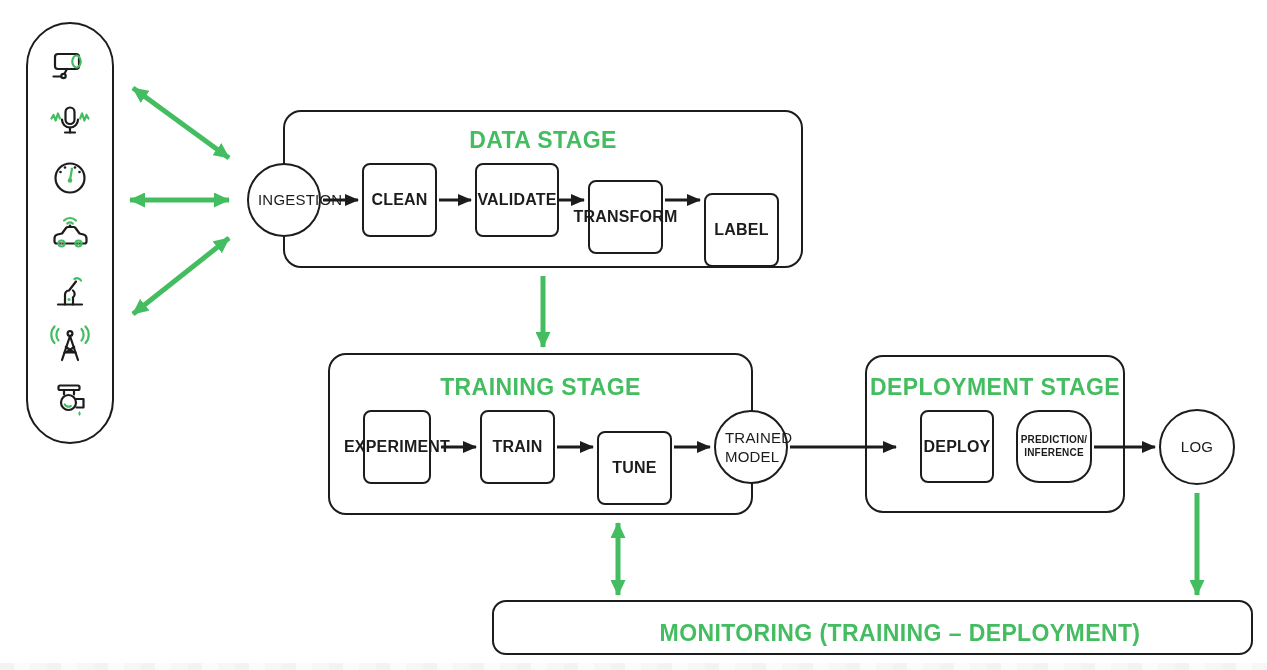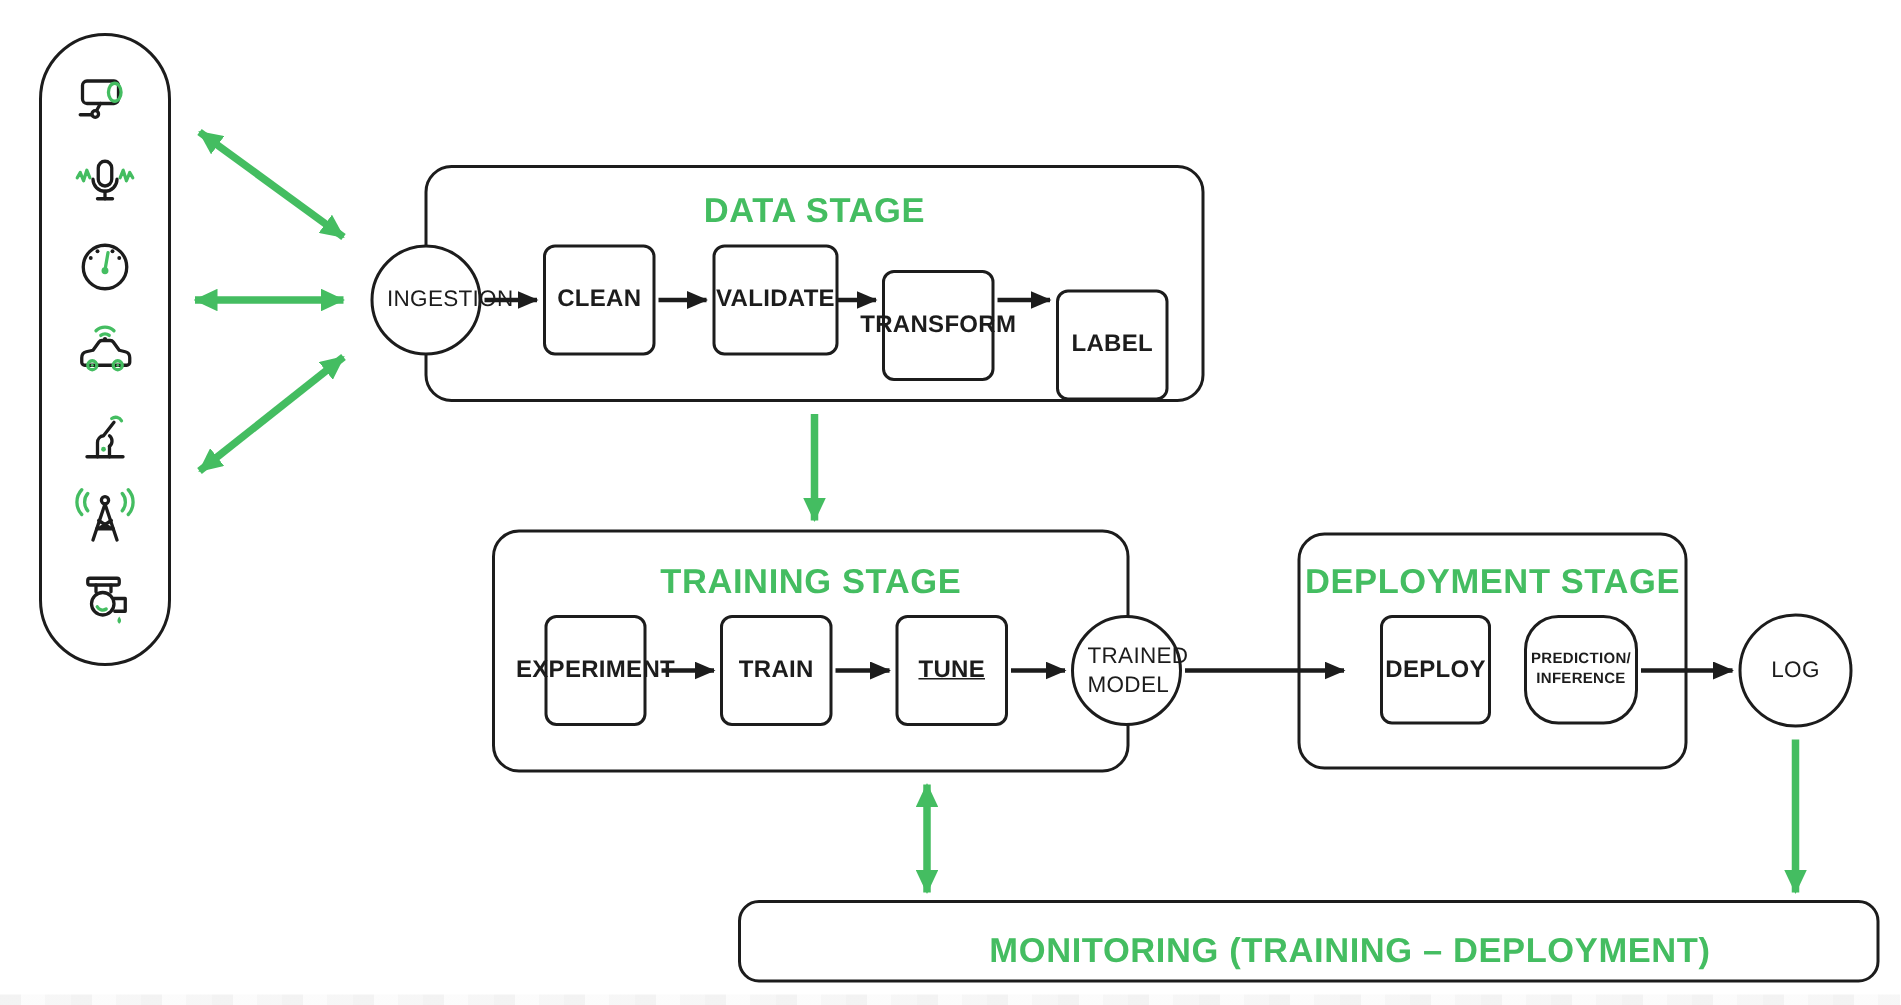--- a/index.html
+++ b/index.html
@@ -143,21 +143,21 @@
   <div class="box" style="left:362px;top:163px;width:75px;height:74px;">CLEAN</div>
   <div class="box" style="left:475px;top:163px;width:84px;height:74px;">VALIDATE</div>
   <div class="box" style="left:588px;top:180px;width:75px;height:74px;">TRANSFORM</div>
   <div class="box" style="left:704px;top:163px;width:75px;height:74px;margin-top:30px;">LABEL</div>
 
   <div class="container" style="left:328px;top:353px;width:425px;height:162px;"></div>
   <div class="stage-title" style="left:328px;width:425px;top:374px;">TRAINING STAGE</div>
 
   <div class="box" style="left:363px;top:410px;width:68px;height:74px;">EXPERIMENT</div>
   <div class="box" style="left:480px;top:410px;width:75px;height:74px;">TRAIN</div>
-  <div class="box" style="left:597px;top:410px;width:75px;height:74px;text-decoration:underline;">TUNE</div>
+  <div class="box" style="left:597px;top:431px;width:75px;height:74px;">TUNE</div>
   <div class="circle" style="left:714px;top:410px;width:74px;height:74px;">
     <span class="lbl">TRAINED MODEL</span>
   </div>
 
   <div class="container" style="left:865px;top:355px;width:260px;height:158px;"></div>
   <div class="stage-title" style="left:865px;width:260px;top:374px;">DEPLOYMENT STAGE</div>
 
   <div class="box" style="left:920px;top:410px;width:74px;height:73px;">DEPLOY</div>
   <div class="box" style="left:1016px;top:410px;width:76px;height:73px;font-size:10px;border-radius:23px;">PREDICTION/ INFERENCE</div>
   <div class="circle" style="left:1159px;top:409px;width:76px;height:76px;">

